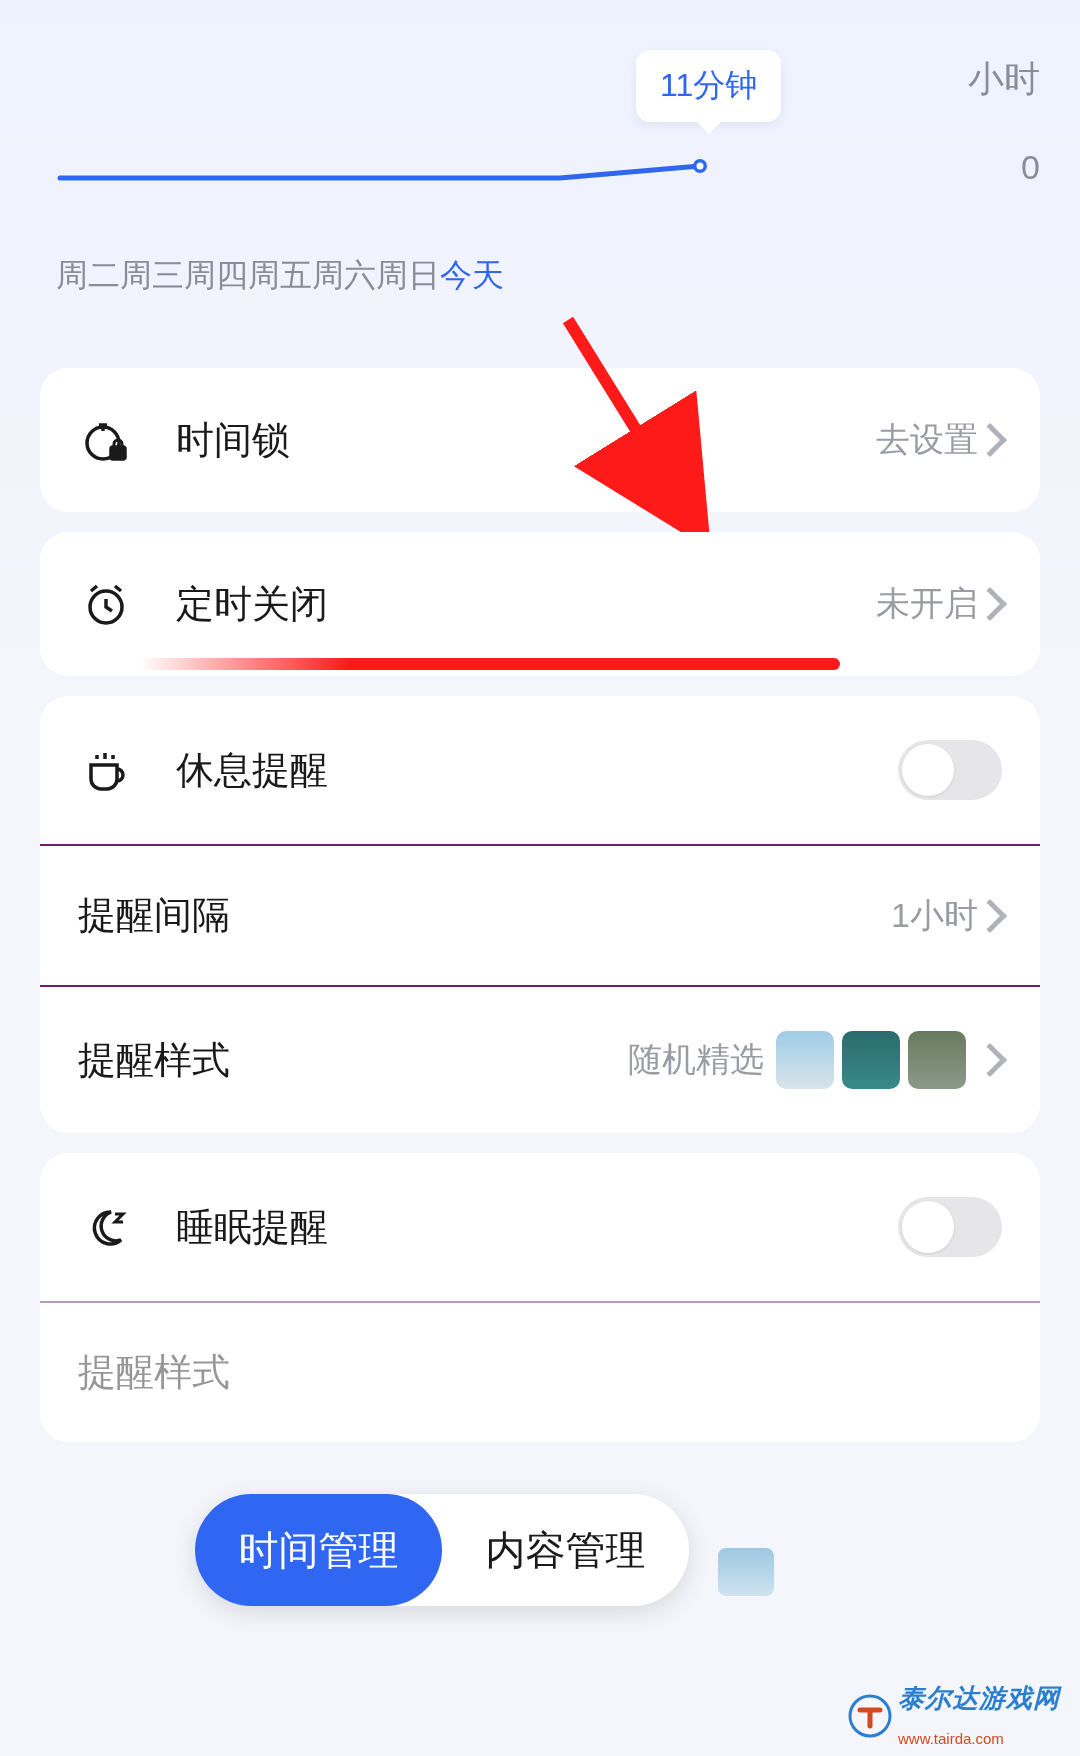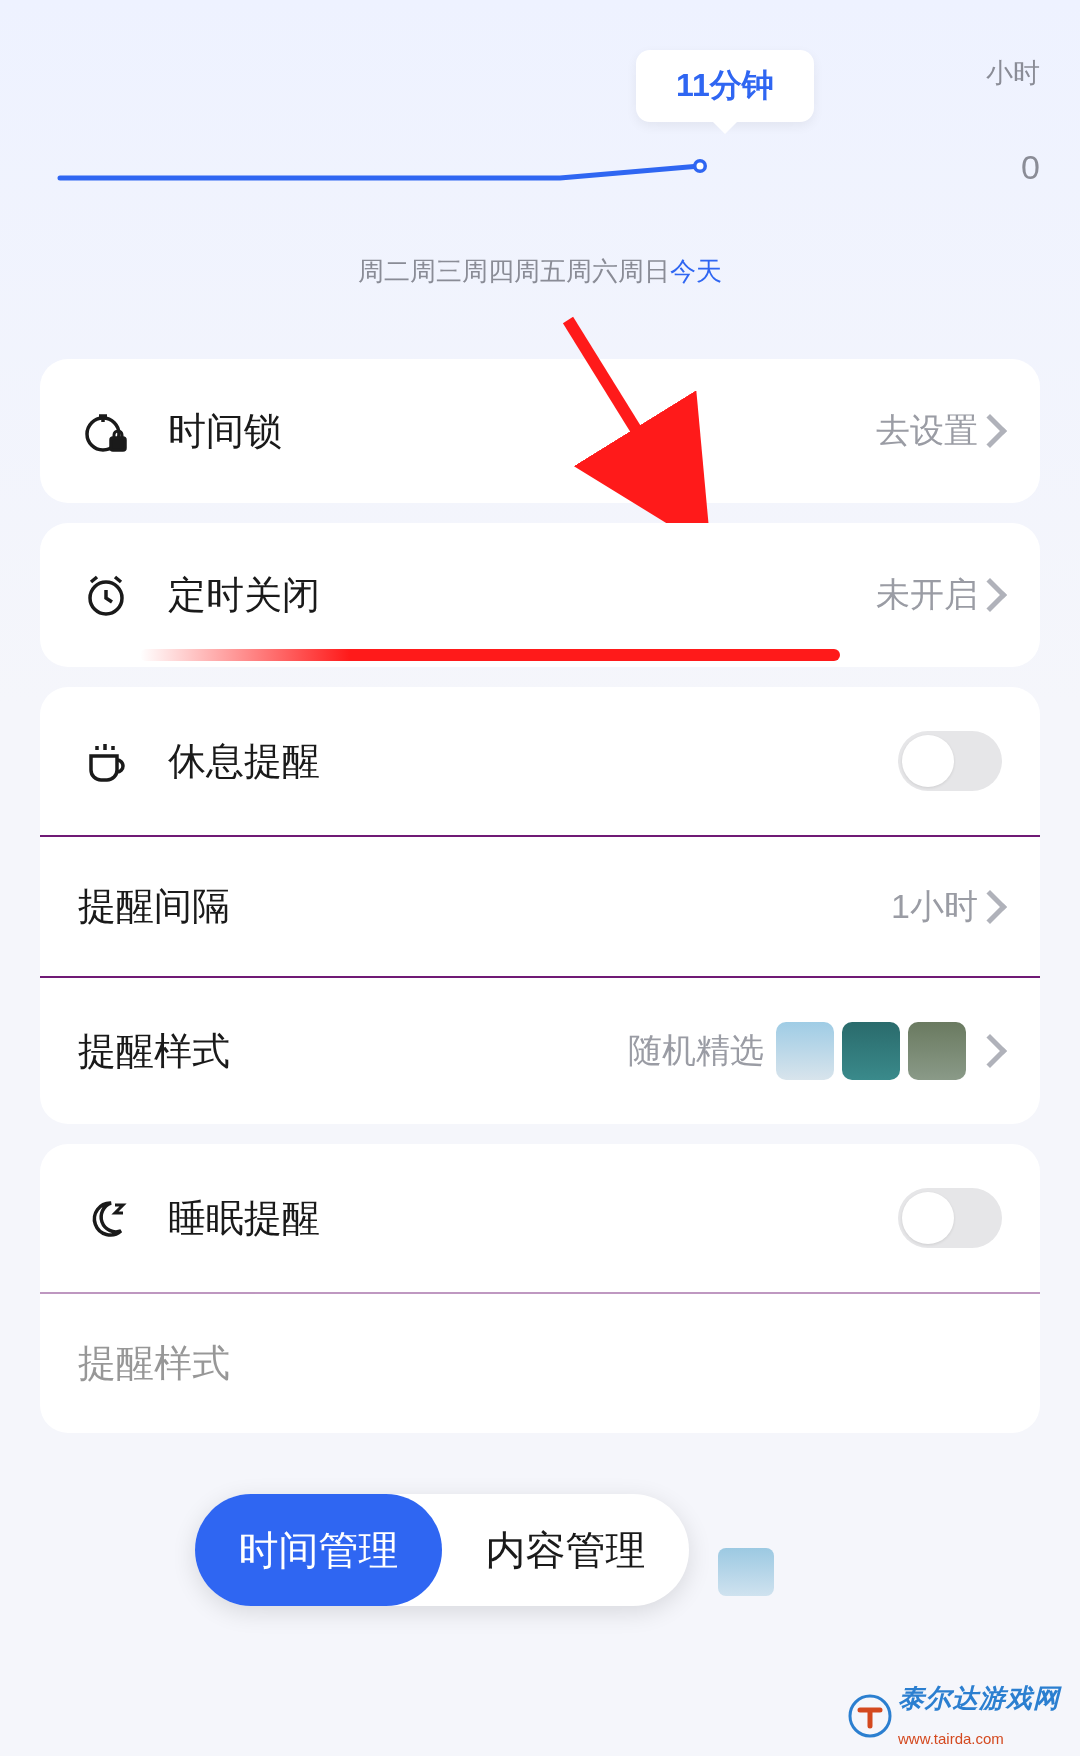--- a/index.html
+++ b/index.html
@@ -16,59 +16,59 @@
 .chart-area {
   padding-top: 50px;
   position: relative;
 }
 .chart-tooltip {
   position: absolute;
   left: 636px;
   top: 50px;
   background: #fff;
   border-radius: 14px;
-  padding: 14px 40px;
+  padding: 14px 24px;
   color: #2f66f2;
   font-size: 32px;
-  font-weight: 700;
+  font-weight: 400;
   box-shadow: 0 4px 12px rgba(0,0,0,0.06);
 }
 .chart-tooltip::after {
   content: "";
   position: absolute;
   top: 100%;
   left: 50%;
   transform: translateX(-50%);
   border: 12px solid transparent;
   border-top-color: #fff;
 }
 .hour-label {
   position: absolute;
   right: 40px;
   top: 55px;
-  font-size: 27px;
+  font-size: 36px;
   color: #8a8c96;
 }
 .chart-svg {
   width: 100%;
   height: 140px;
   margin-top: 10px;
 }
 .chart-zero {
   position: absolute;
   right: 40px;
   top: 148px;
   font-size: 34px;
   color: #8a8c96;
 }
 .day-tabs {
   display: flex;
-  justify-content: center;
+  justify-content: flex-start;
   padding: 50px 56px 50px 56px;
-  font-size: 26px;
+  font-size: 32px;
   color: #8a8c96;
 }
 .day-tabs .day.active { color: #2f66f2; }
 
 
 .card {
   background: #fff;
   margin: 20px 40px;
   border-radius: 28px;
   overflow: hidden;
@@ -82,21 +82,21 @@
   color: #1a1a1a;
 }
 .row + .row { border-top: 2px solid #701a75; }
 .row .icon {
   width: 56px;
   height: 56px;
   margin-right: 34px;
   flex-shrink: 0;
   display:flex; align-items:center; justify-content:center;
 }
-.row .label { flex: 1; }
+.row .label { flex: 1; margin-left: 8px; }
 .row .value { font-size: 34px; color: #9a9ca4; }
 .chevron { width: 24px; height: 24px; border-right: 5px solid #b0b2ba; border-top: 5px solid #b0b2ba; transform: rotate(45deg); }
 
 .toggle {
   width: 104px;
   height: 60px;
   background: #e6e6e8;
   border-radius: 30px;
   position: relative;
 }

